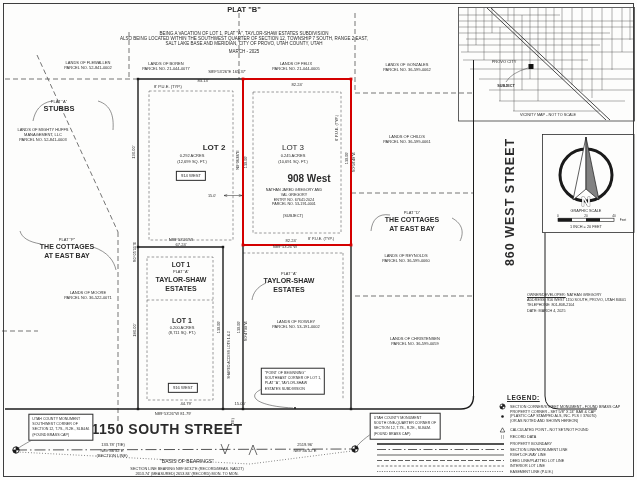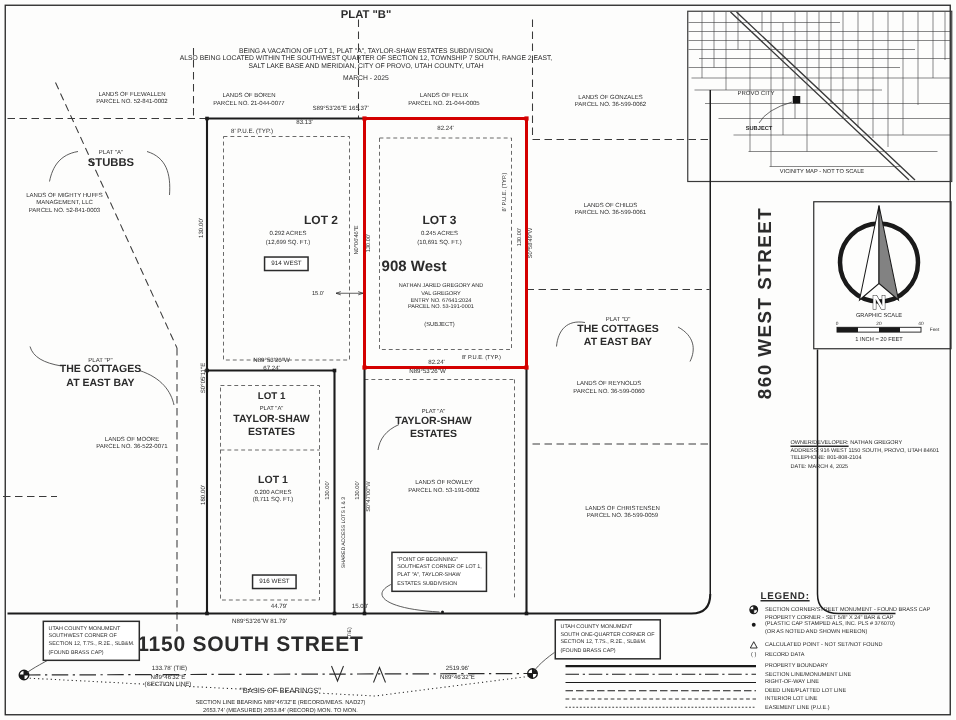--- a/index.html
+++ b/index.html
@@ -228,45 +228,45 @@
         <div style="font-size: 4px;">PARCEL NO. 36-522-0071</div>
       </div>
       <div class="lbl" style="left: 296px; top: 323.5px;">
         <div style="font-size: 4px;">LANDS OF ROWLEY</div>
         <div style="font-size: 4px;">PARCEL NO. 53-191-0002</div>
       </div>
       <div class="lbl" style="left: 415px; top: 341px;">
         <div style="font-size: 4px;">LANDS OF CHRISTENSEN</div>
         <div style="font-size: 4px;">PARCEL NO. 36-599-0059</div>
       </div>
-      <div class="lbl" style="left: 74px; top: 105.5px;">
+      <div class="lbl" style="left: 59px; top: 105.5px;">
         <div style="font-size: 4px;">PLAT "A"</div>
         <div style="font-size: 7.5px; font-weight: 700;">STUBBS</div>
       </div>
       <div class="lbl" style="left: 67px; top: 249px;">
         <div style="font-size: 4px;">PLAT "P"</div>
         <div style="font-size: 7px; font-weight: 700;">THE COTTAGES</div>
         <div style="font-size: 7px; font-weight: 700;">AT EAST BAY</div>
       </div>
       <div class="lbl" style="left: 412px; top: 222px;">
         <div style="font-size: 4px;">PLAT "D"</div>
         <div style="font-size: 7px; font-weight: 700;">THE COTTAGES</div>
         <div style="font-size: 7px; font-weight: 700;">AT EAST BAY</div>
       </div>
       <div class="lbl" style="left: 192px; top: 153px;">
         <div style="font-size: 8px; font-weight: 700; margin-left: 44px;">LOT 2</div>
         <div style="font-size: 4px;">0.292 ACRES</div>
         <div style="font-size: 4px;">(12,699 SQ. FT.)</div>
       </div>
       <div class="lbl" style="left: 293px; top: 153px;">
-        <div style="font-size: 8px; font-weight: 700;">LOT 3</div>
+        <div style="font-size: 8px; font-weight: 400;">LOT 3</div>
         <div style="font-size: 4px;">0.245 ACRES</div>
         <div style="font-size: 4px;">(10,691 SQ. FT.)</div>
       </div>
-      <div class="lbl" style="left: 276px; top: 178px;">
+      <div class="lbl" style="left: 309px; top: 178px;">
         <div style="font-size: 10px; font-weight: 700;">908 West</div>
       </div>
       <div class="lbl" style="left: 294px; top: 198px;">
         <div style="font-size: 3.7px;">NATHAN JARED GREGORY AND</div>
         <div style="font-size: 3.7px;">VAL GREGORY</div>
         <div style="font-size: 3.7px;">ENTRY NO. 67641:2024</div>
         <div style="font-size: 3.7px;">PARCEL NO. 53-191-0001</div>
       </div>
       <div class="lbl" style="left: 293px; top: 215.5px;">
         <div style="font-size: 3.9px;">(SUBJECT)</div>

